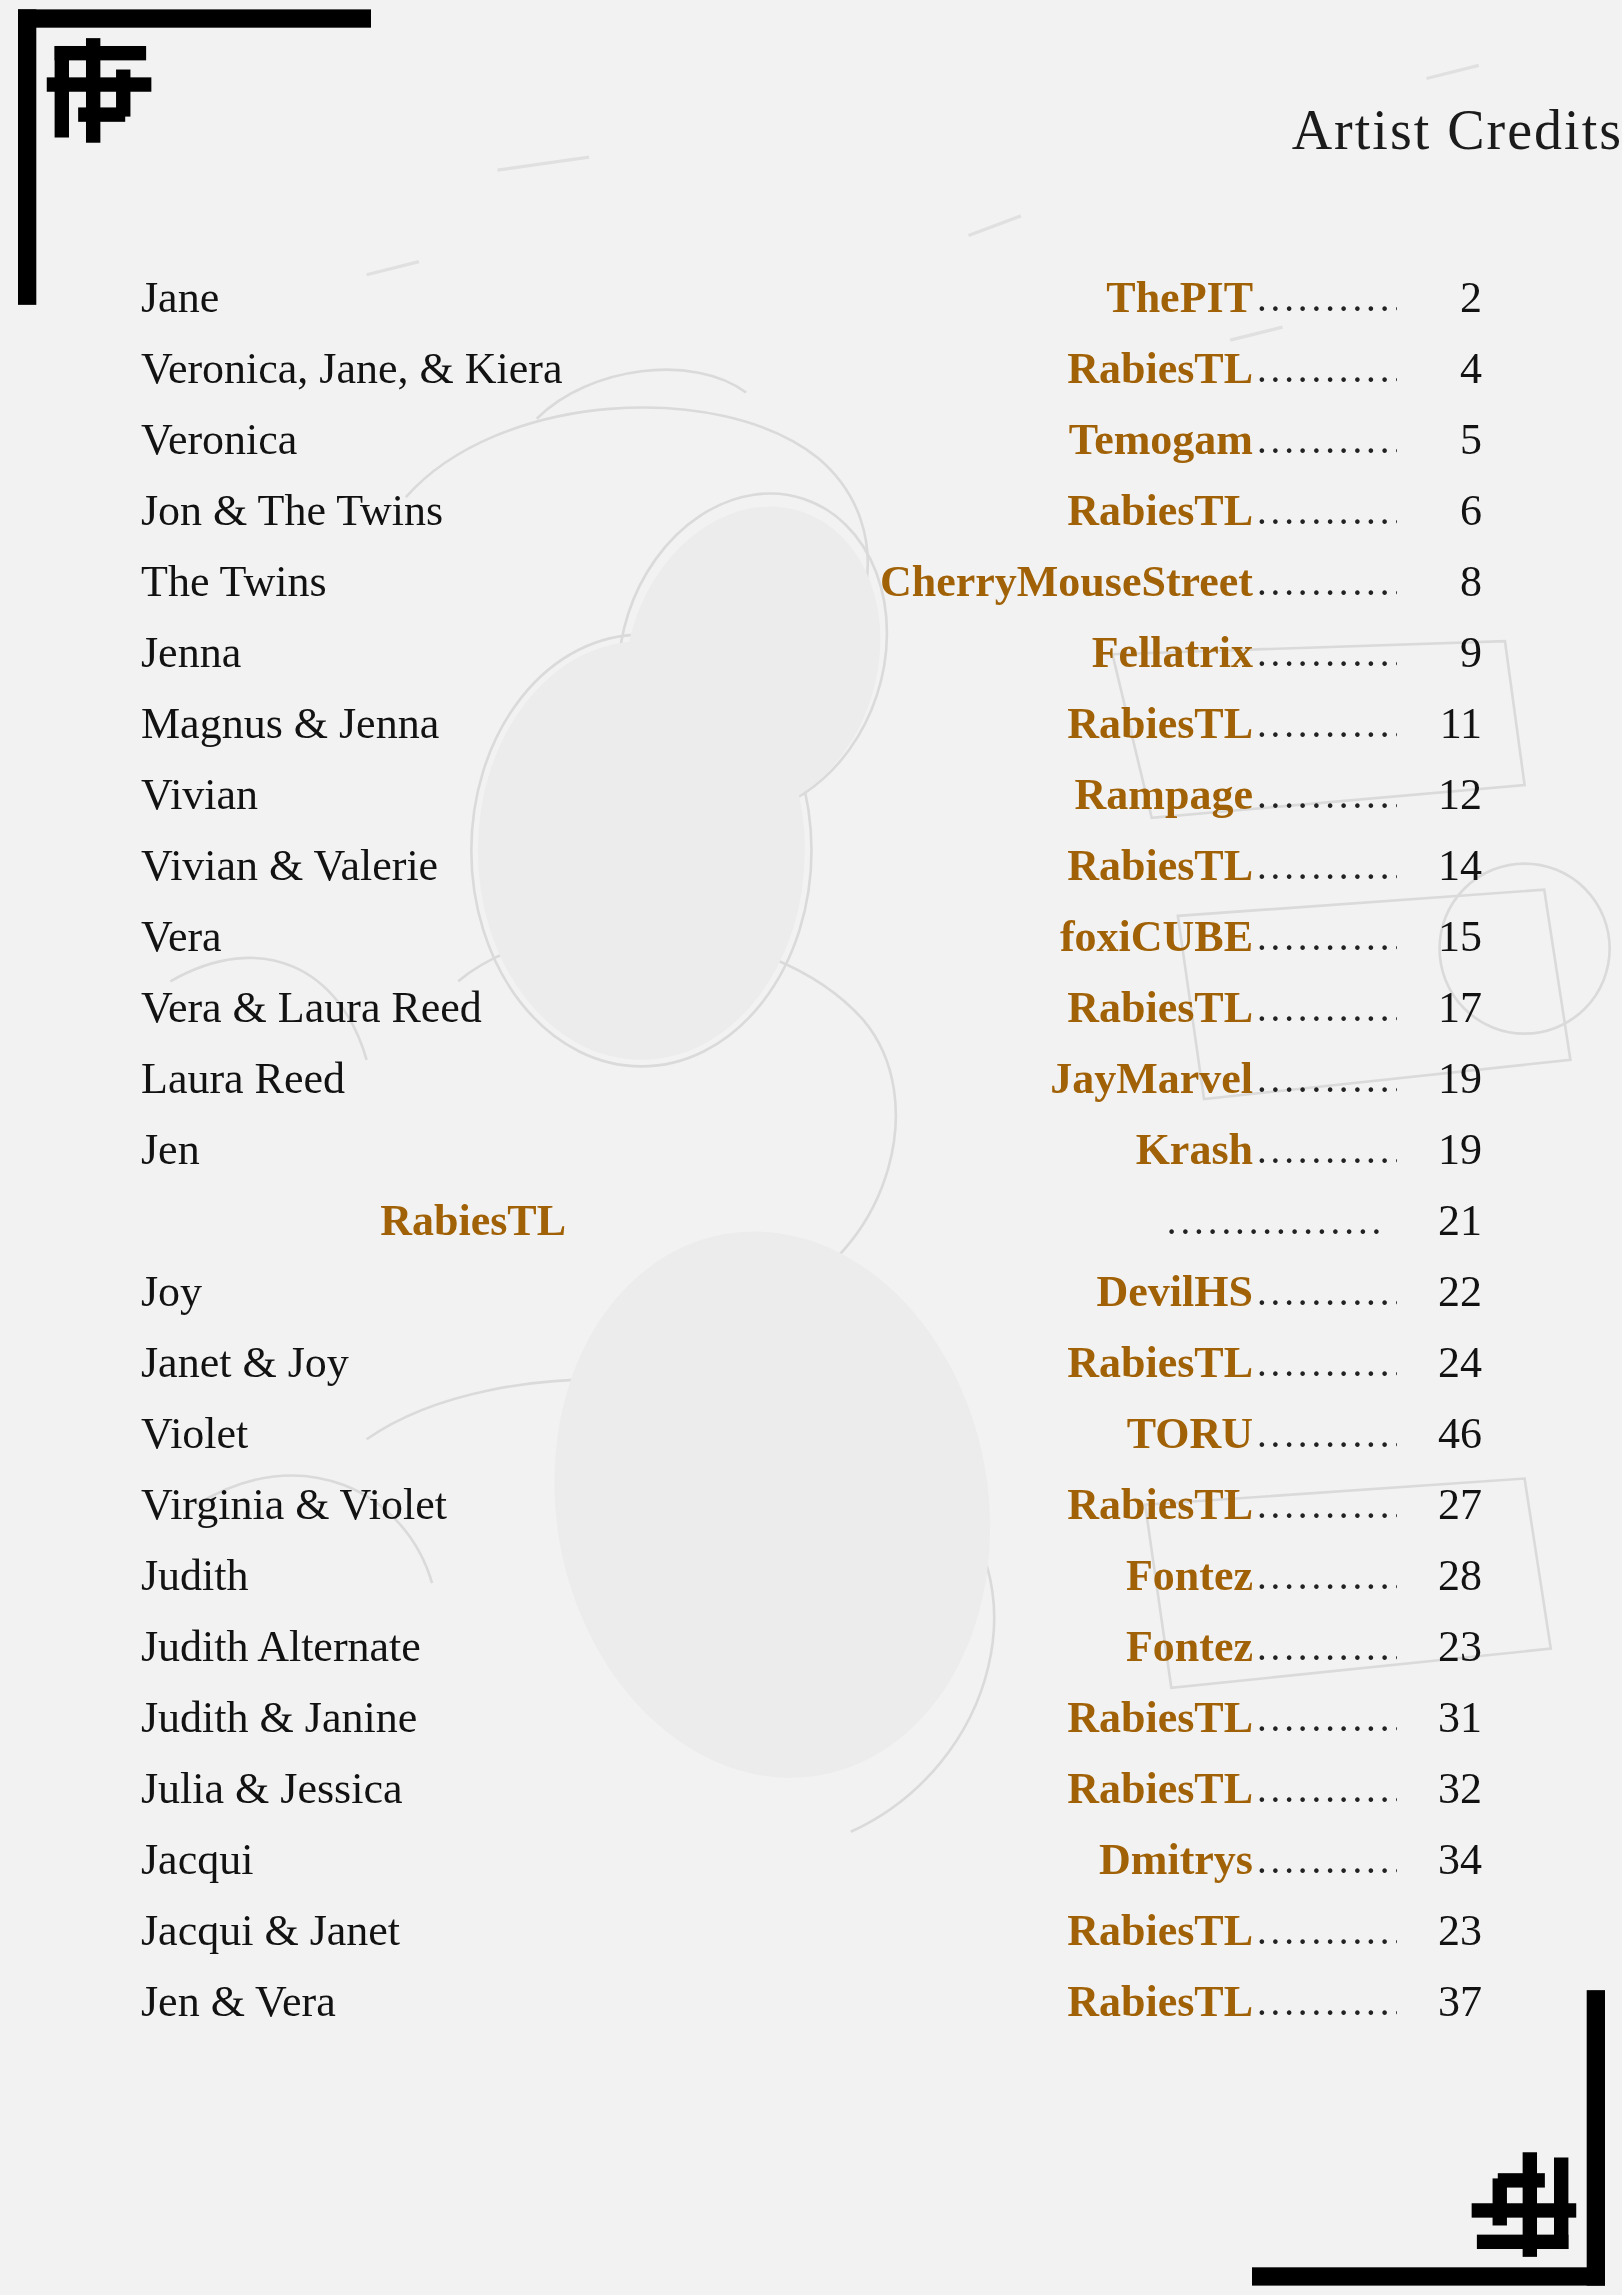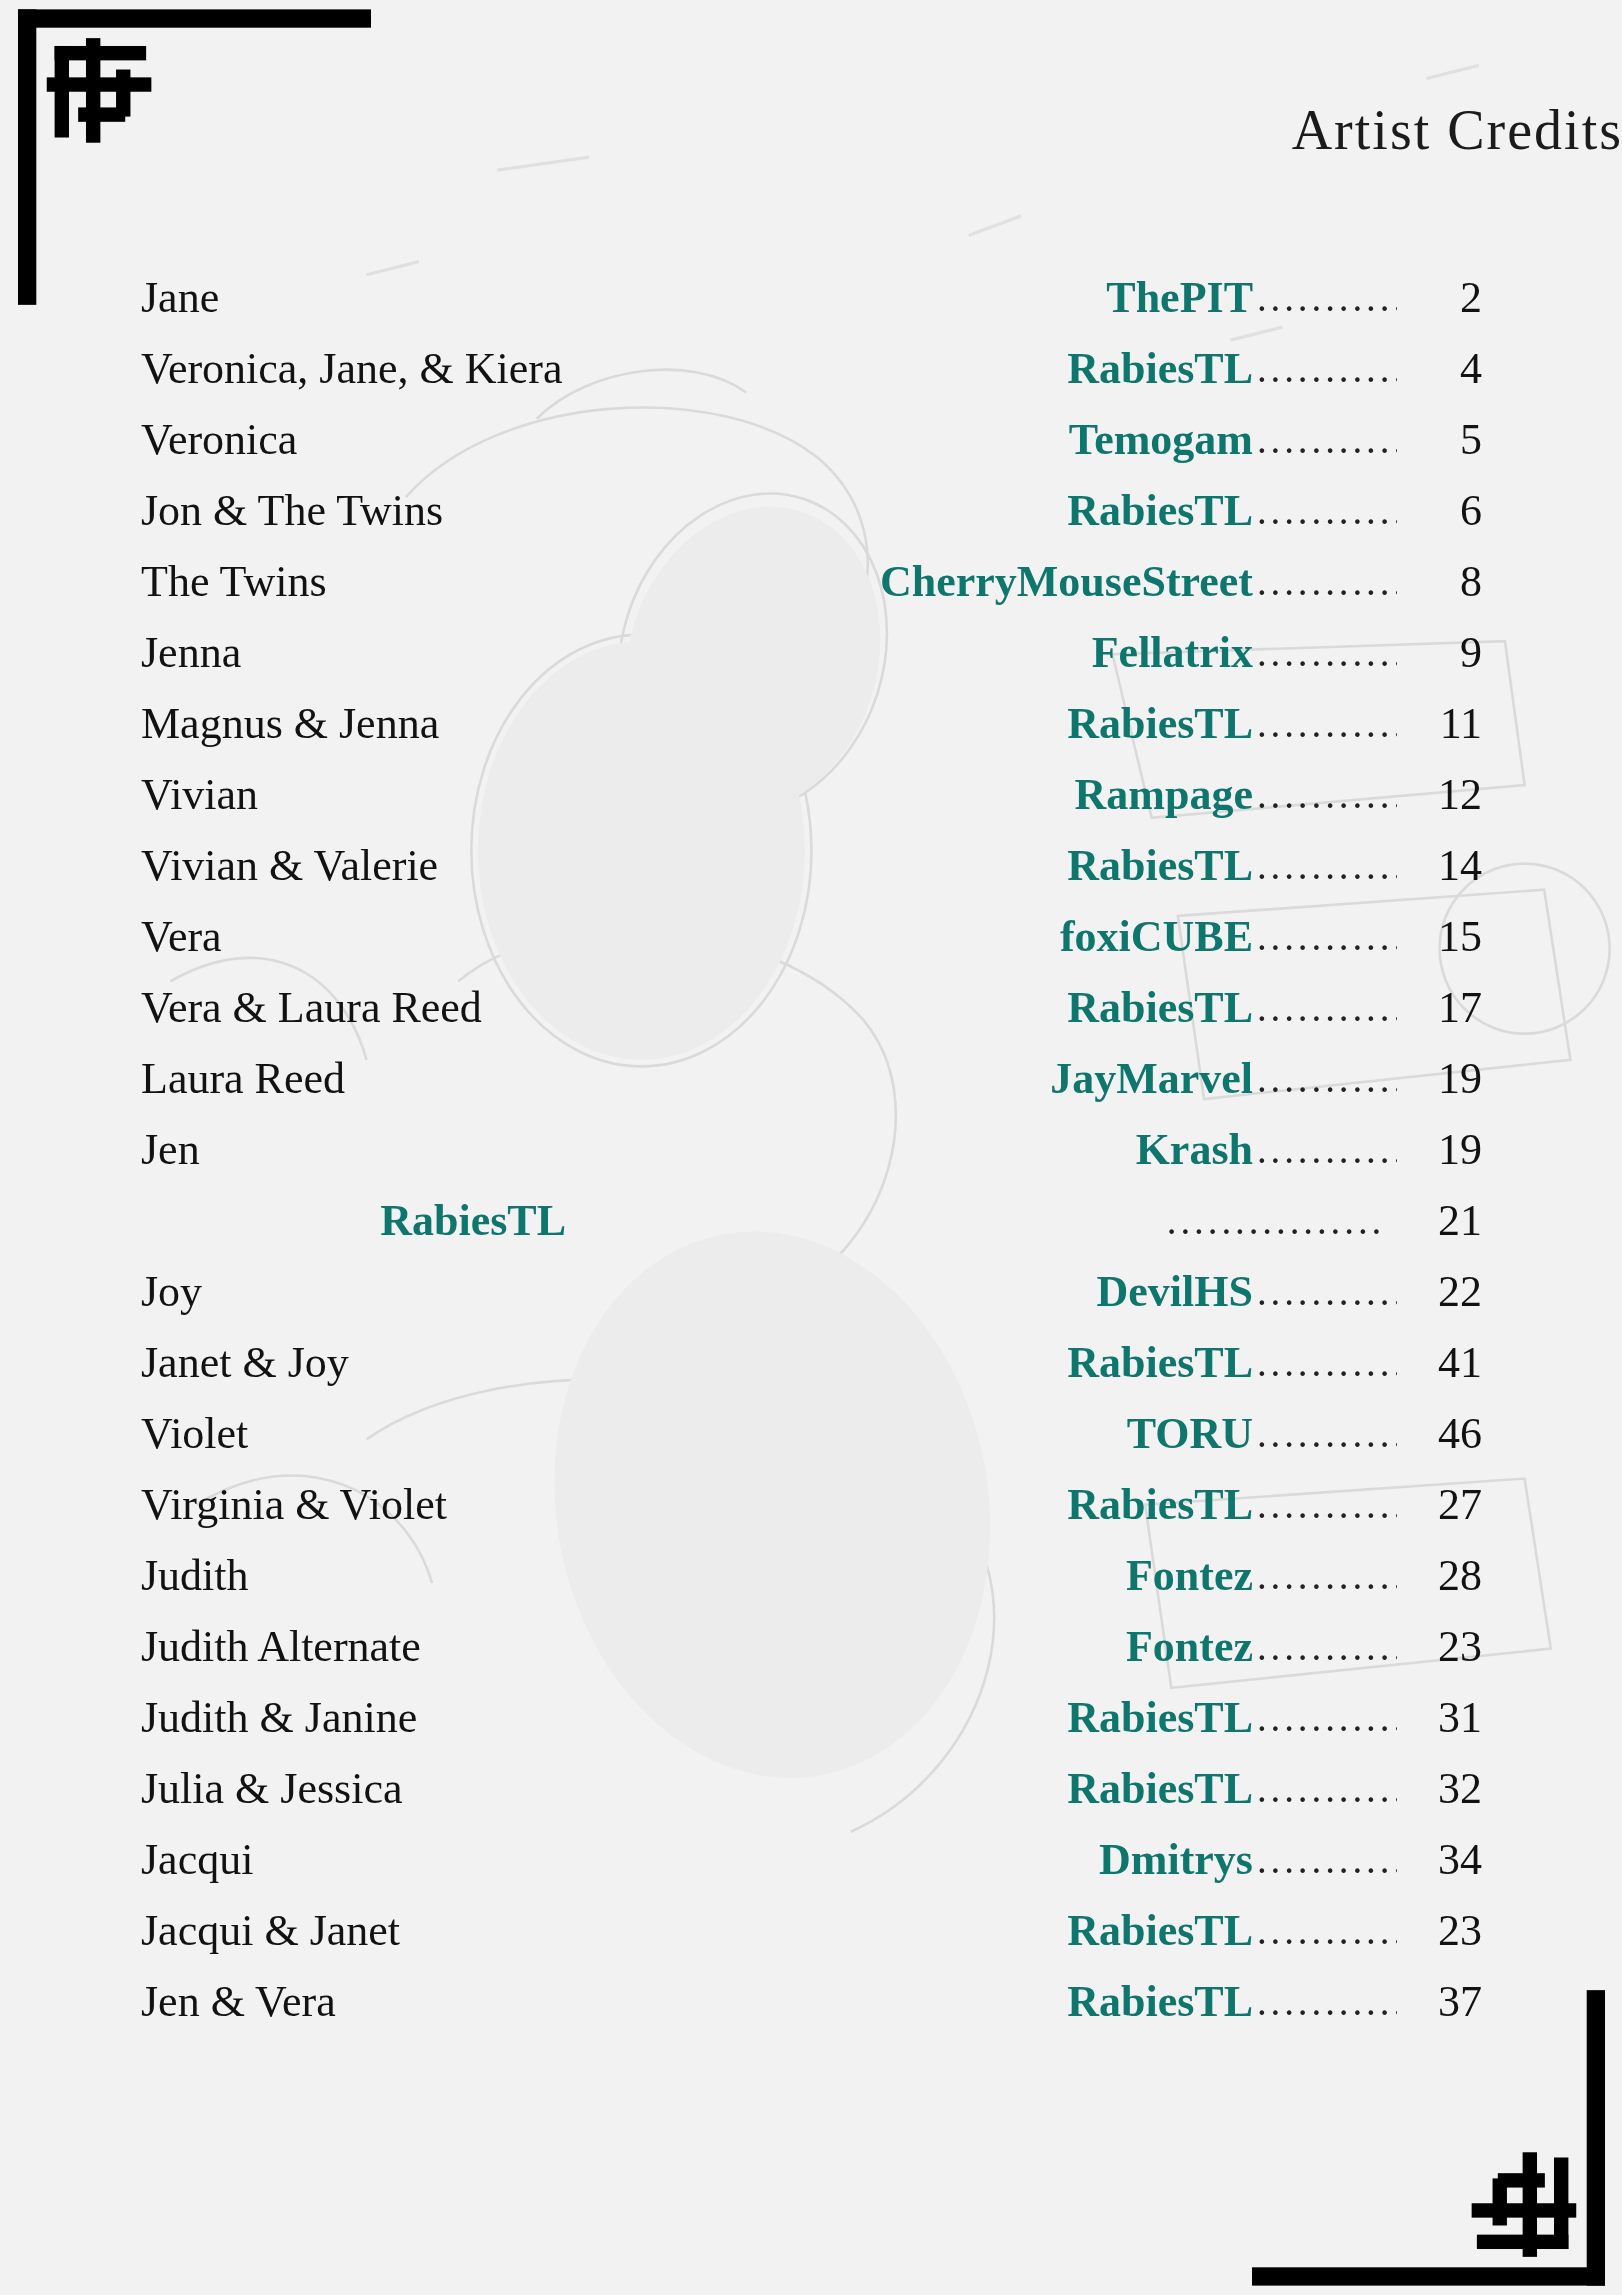--- a/index.html
+++ b/index.html
@@ -77,21 +77,21 @@
     font-size: 44px;
     color: #121212;
     white-space: nowrap;
     font-weight: 400;
   }
   .col-artist {
     width: 425px;
     text-align: right;
     font-size: 44px;
     font-weight: bold;
-    color: #0f766e;
+    color: #a16207;
     white-space: nowrap;
     padding-right: 3.9px;
   }
   .col-dots {
     flex: 1;
     text-align: right;
     font-size: 39px;
     color: #222;
     letter-spacing: 3.9px;
     white-space: nowrap;
@@ -268,21 +268,21 @@
       <div class="col-char">Joy</div>
       <div class="col-artist">DevilHS</div>
       <div class="col-dots">................</div>
       <div class="col-page">22</div>
     </div>
 
     <div class="row">
       <div class="col-char">Janet &amp; Joy</div>
       <div class="col-artist">RabiesTL</div>
       <div class="col-dots">................</div>
-      <div class="col-page">41</div>
+      <div class="col-page">24</div>
     </div>
 
     <div class="row">
       <div class="col-char">Violet</div>
       <div class="col-artist">TORU</div>
       <div class="col-dots">................</div>
       <div class="col-page">46</div>
     </div>
 
     <div class="row">

